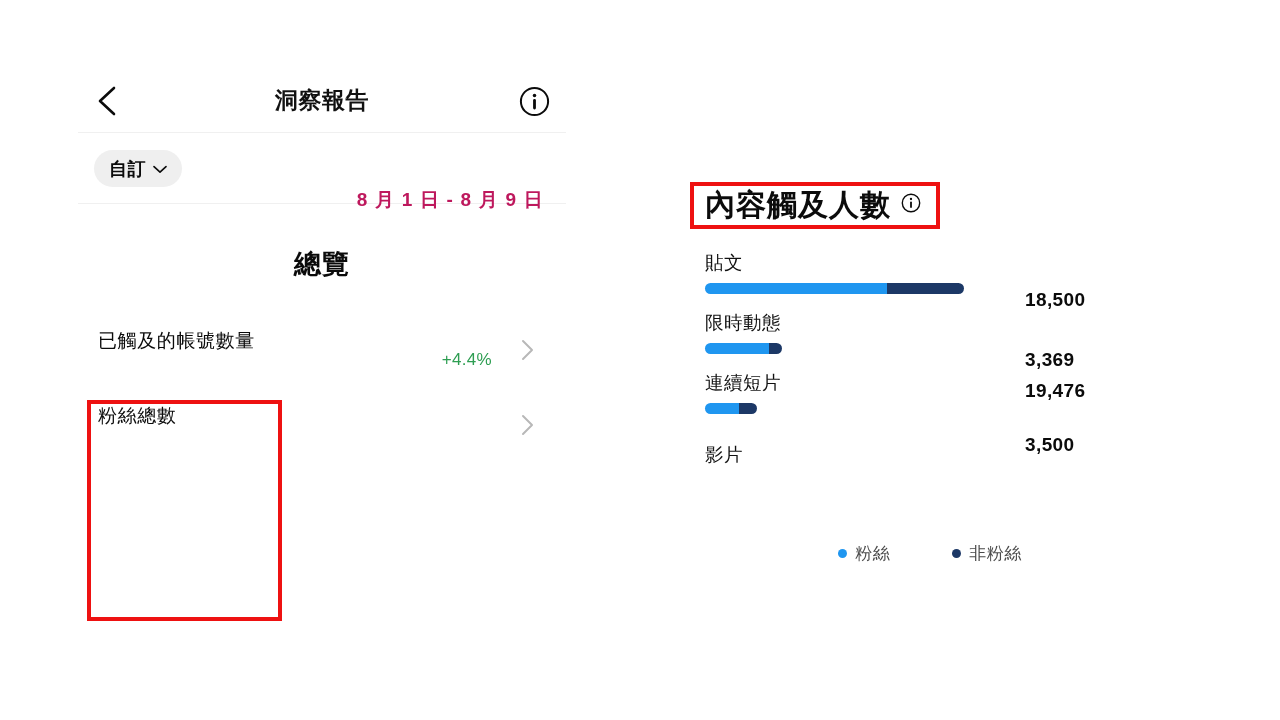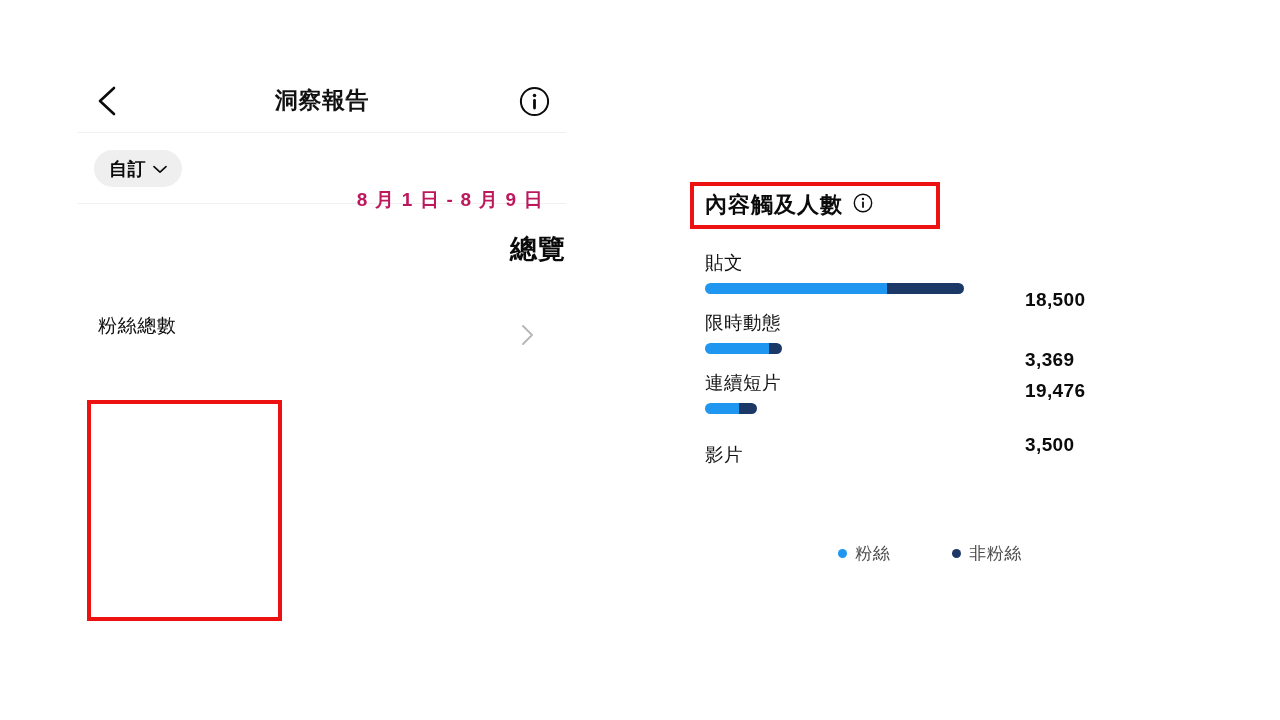--- a/index.html
+++ b/index.html
@@ -78,22 +78,22 @@
     position: absolute;
     right: 22px; top: 22px;
     font-size: 19px;
     font-weight: 700;
     color: #be185d;
     letter-spacing: 1.2px;
     margin-top: 32px;
   }
 
   .overview-title {
-    text-align: right;
-    margin-top: 27px;
+    text-align: center;
+    margin-top: 42px;
     font-size: 27px;
     font-weight: 700;
     color: #0b0b0b;
     letter-spacing: 1px;
   }
   .overview-sub {
     margin: 22px auto 0;
     width: 380px;
     text-align: center;
     font-size: 17.5px;
@@ -149,21 +149,21 @@
     width: 420px;
   }
   .reach-header {
     display: flex;
     align-items: center;
     gap: 10px;
     height: 46px;
     padding-left: 5px;
   }
   .reach-title {
-    font-size: 22px;
+    font-size: 30px;
     font-weight: 700;
     color: #0b0b0b;
     letter-spacing: 1px;
   }
   .redbox-right {
     position: absolute;
     left: 690px; top: 182px;
     width: 250px; height: 47px;
     border: 4px solid #ee1111;
     pointer-events: none;
@@ -264,20 +264,29 @@
       <div class="date-range">8 月 1 日 - 8 月 9 日</div>
     </div>
 
     <div class="divider"></div>
 
     <div class="overview-title">總覽</div>
 
 
     <div class="metrics">
 
+      <div class="metric-row">
+        <div class="metric-label">已觸及的帳號數量</div>
+        <div class="metric-delta pos">+4.4%</div>
+        <div class="metric-chevron">
+          <svg width="16" height="24" viewBox="0 0 16 24">
+            <polyline points="3,3 12,12 3,21" fill="none" stroke="#b8b8b8" stroke-width="2" stroke-linecap="round" stroke-linejoin="round"></polyline>
+          </svg>
+        </div>
+      </div>
 
 
       <div class="metric-row">
         <div class="metric-label">粉絲總數</div>
         <div class="metric-delta"></div>
         <div class="metric-chevron">
           <svg width="16" height="24" viewBox="0 0 16 24">
             <polyline points="3,3 12,12 3,21" fill="none" stroke="#b8b8b8" stroke-width="2" stroke-linecap="round" stroke-linejoin="round"></polyline>
           </svg>
         </div>

